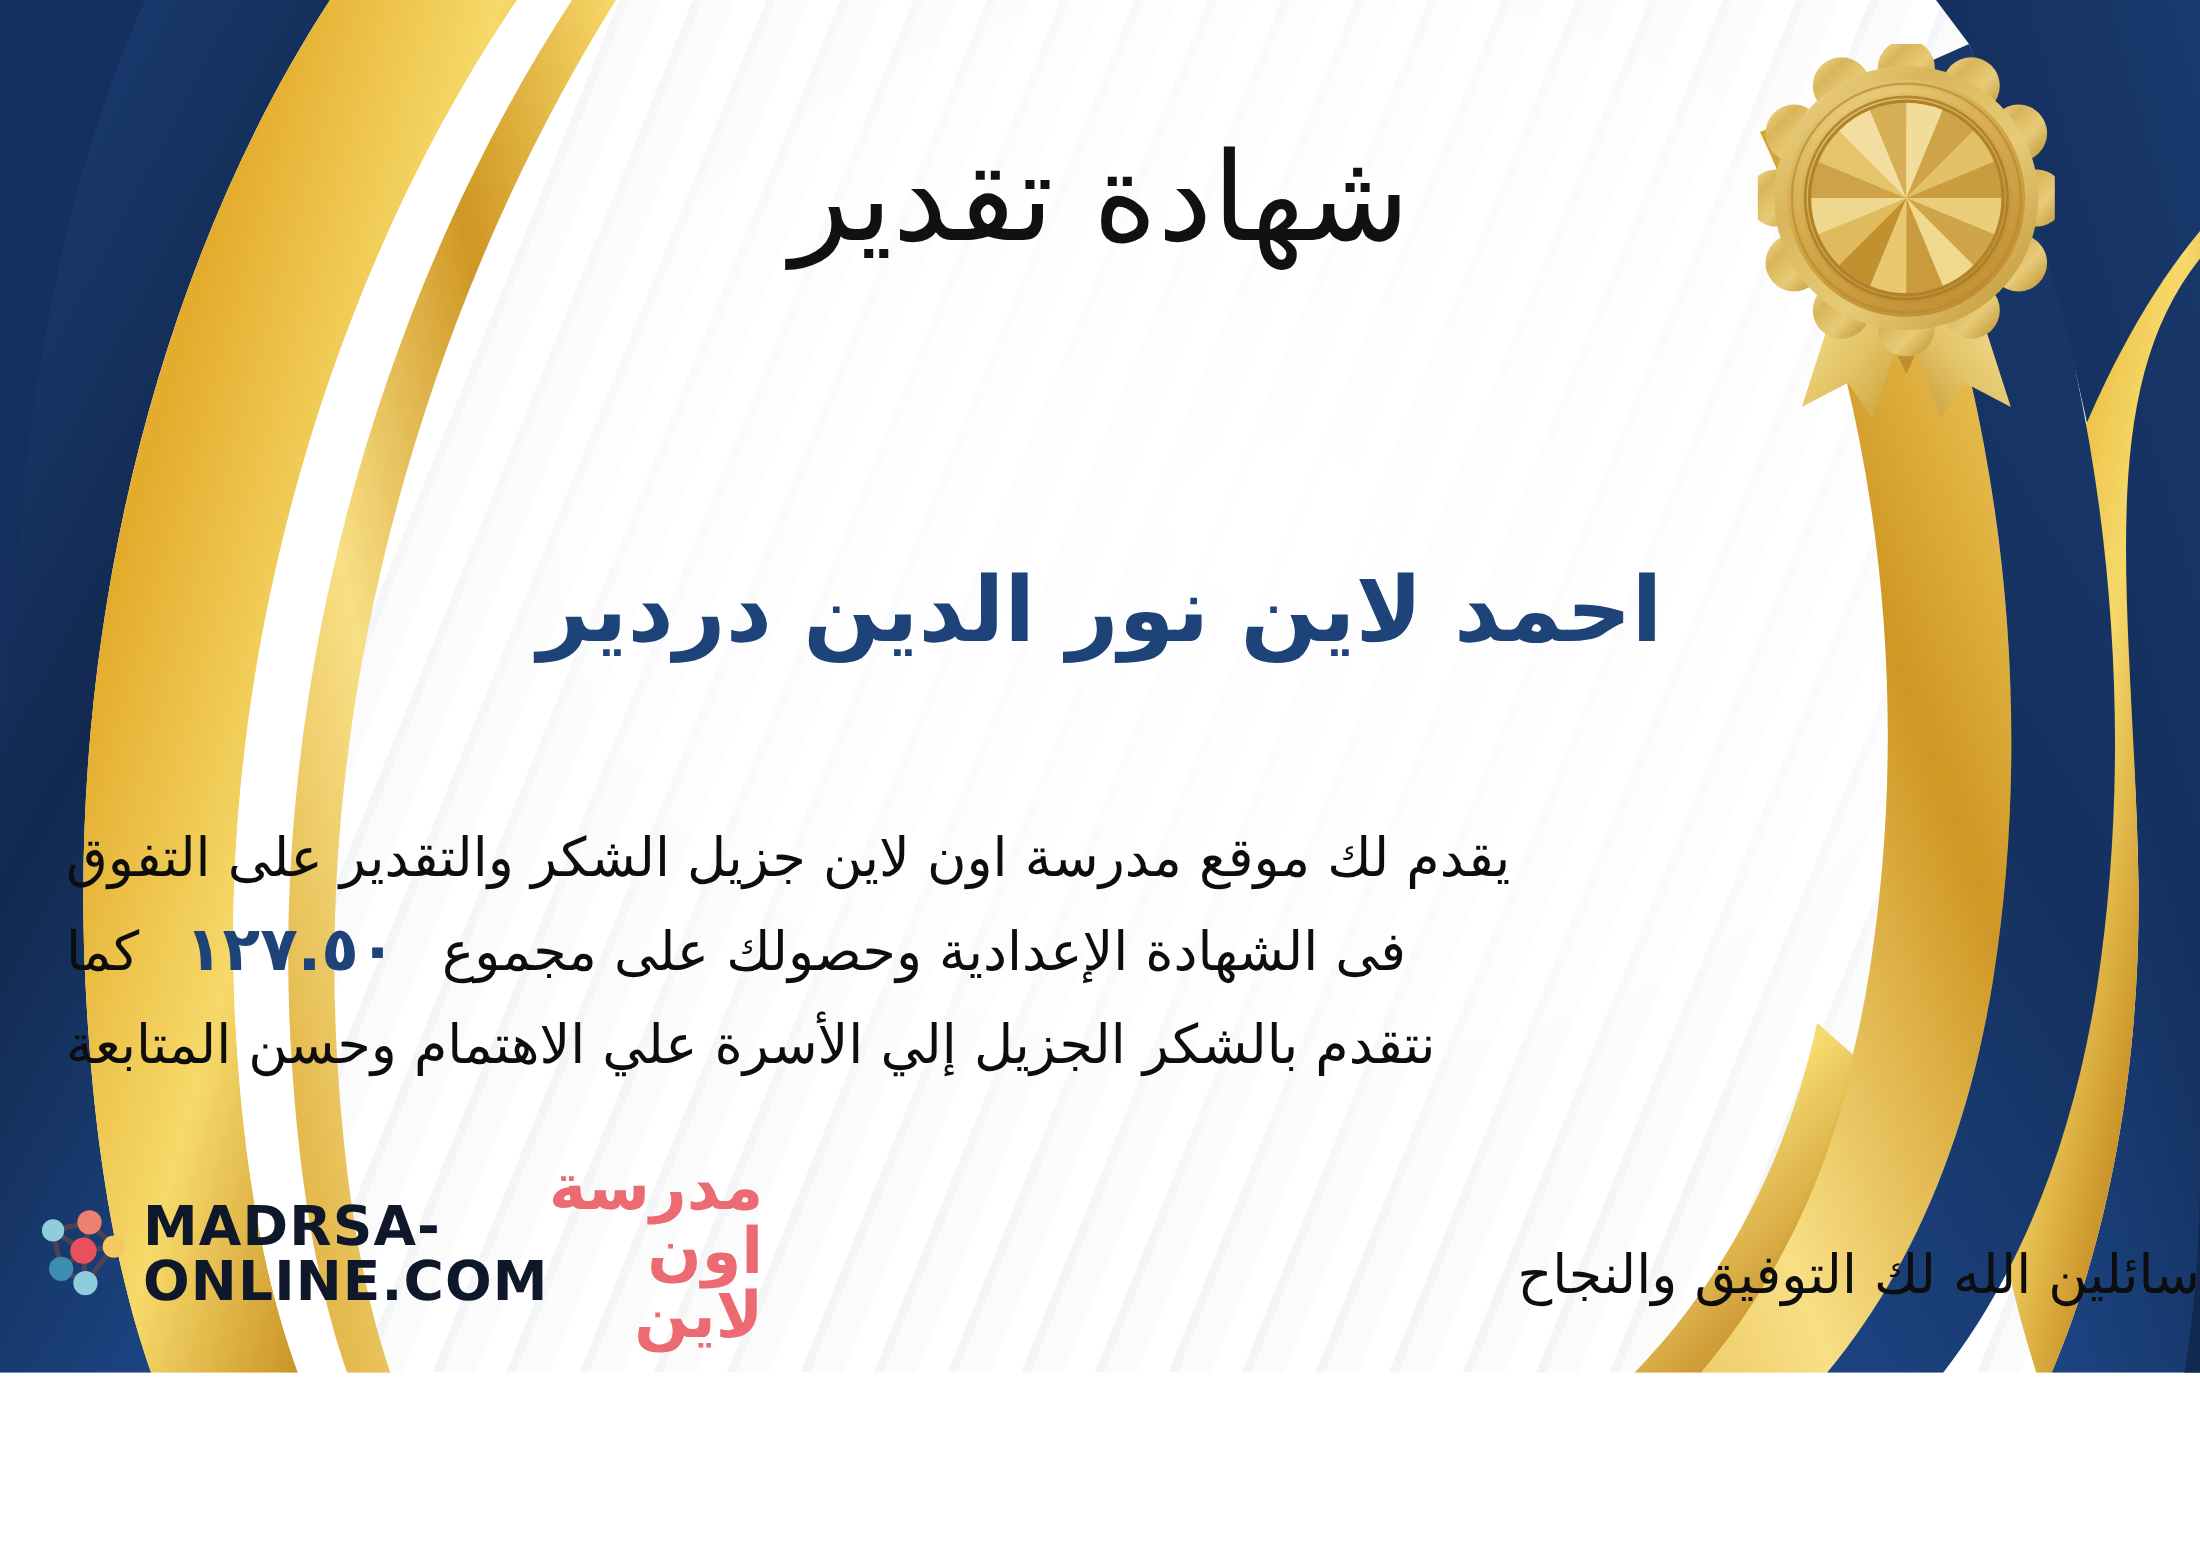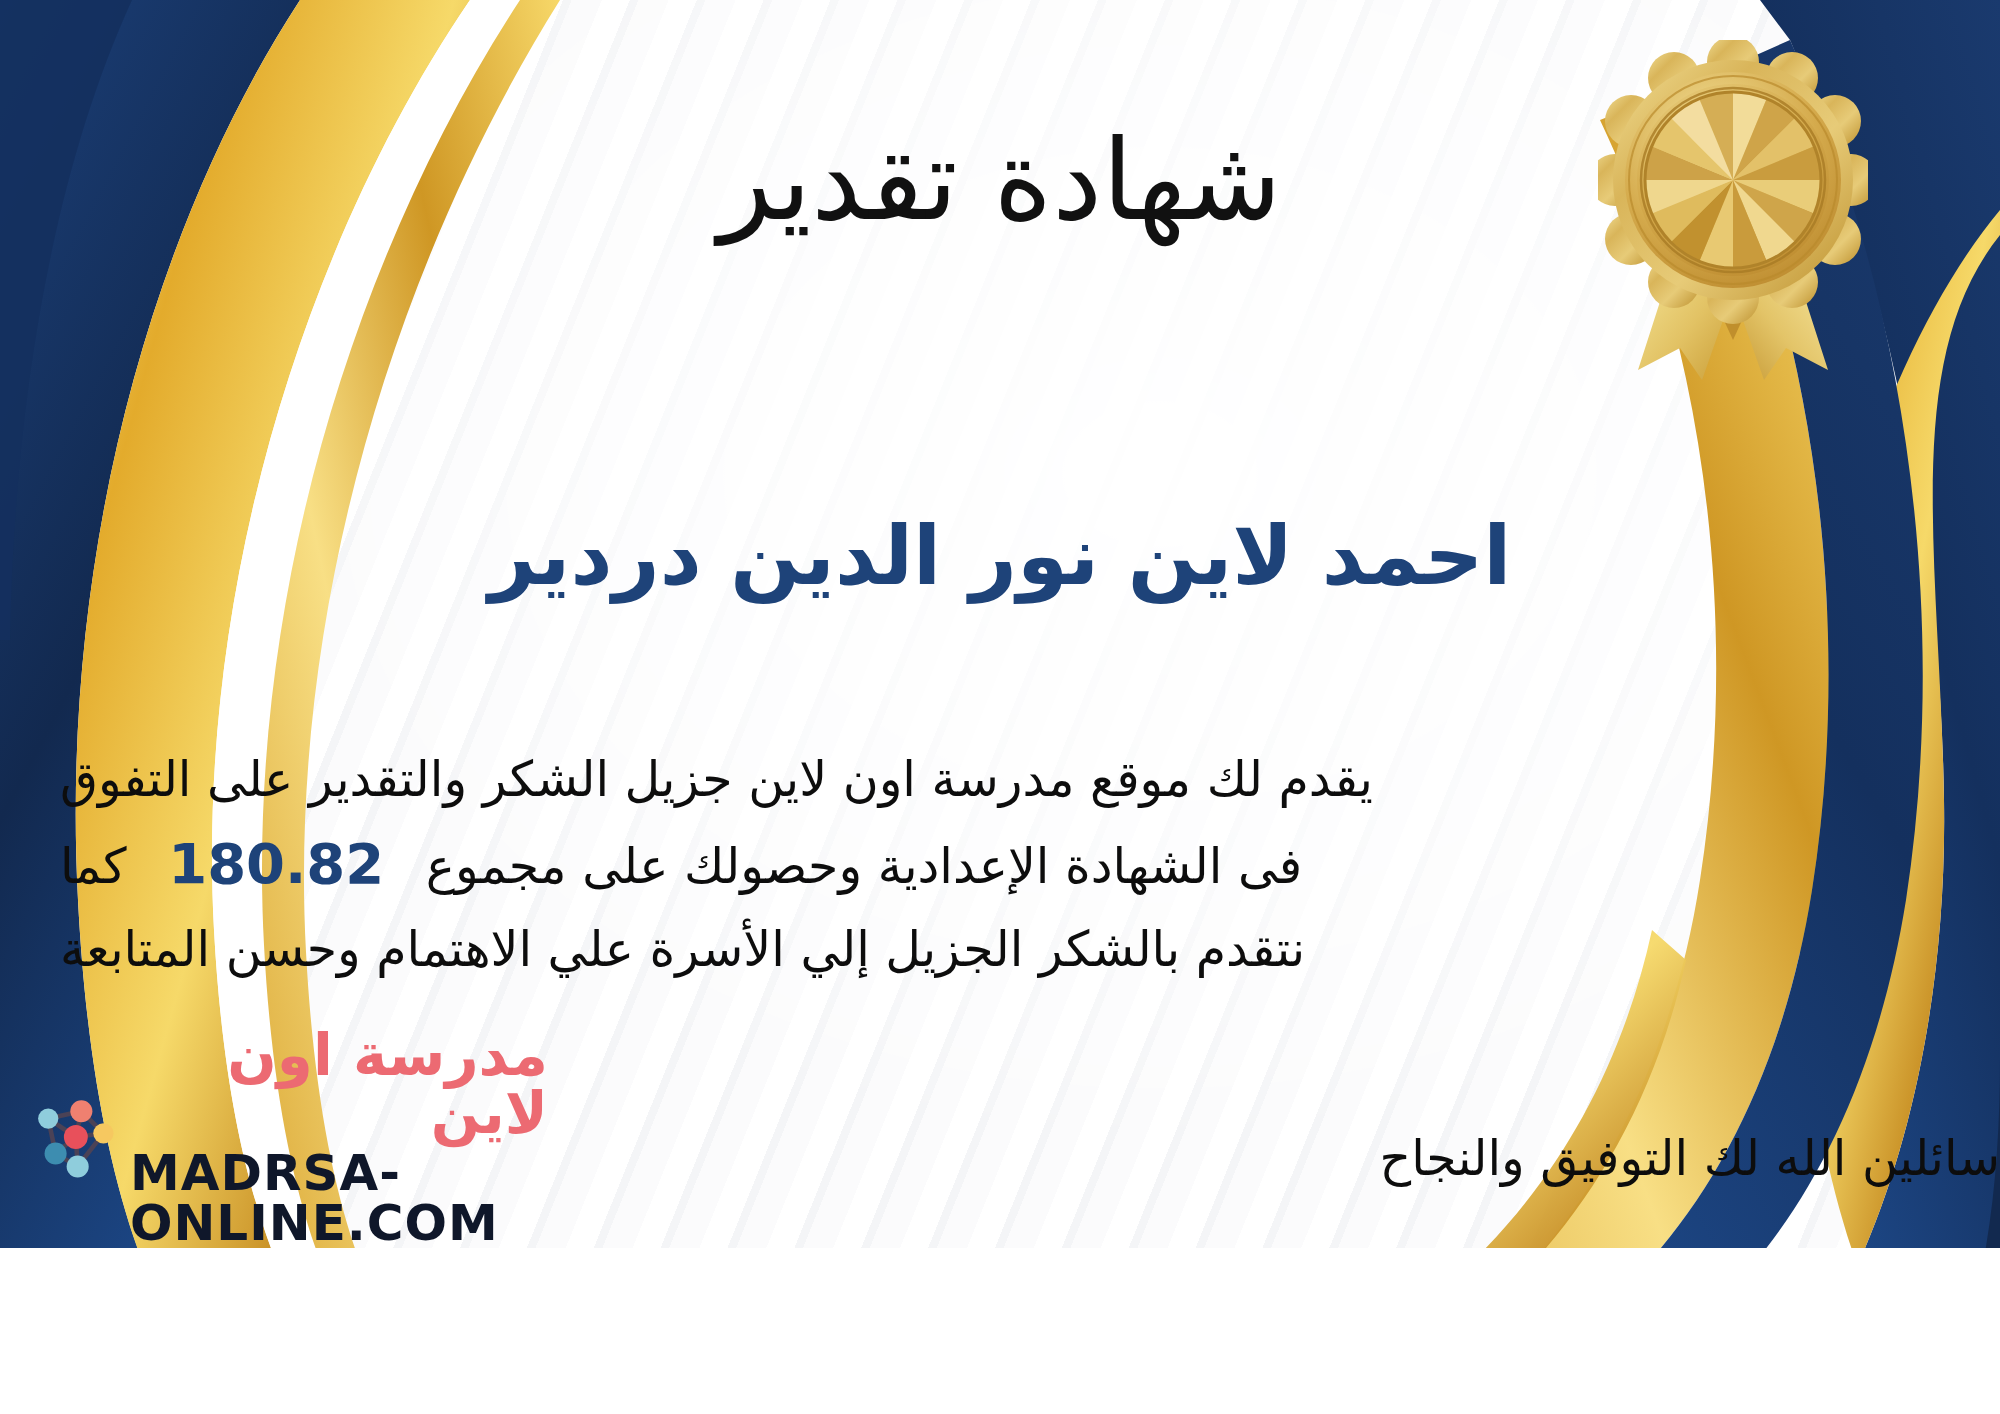--- a/index.html
+++ b/index.html
@@ -120,21 +120,21 @@
     bottom:36px;
     width:520px;
     height:150px;
     display:flex;
     flex-direction:row-reverse;
     align-items:center;
     gap:10px;
     z-index:6;
   }
   .brand-icon{width:92px;height:92px;flex:0 0 auto;}
-  .brand-text{display:flex;flex-direction:column;align-items:flex-end;line-height:1;}
+  .brand-text{display:flex;flex-direction:row;align-items:center;line-height:1;}
   .brand-ar{
     font-size:58px;
     font-weight:700;
     color:#ec6a72;
     direction:rtl;
     letter-spacing:0px;
   }
   .brand-url{
     font-size:50px;
     font-weight:700;
@@ -300,21 +300,21 @@
   <div class="content">
 
     <div class="title">شهادة تقدير</div>
 
     <div class="student-name">احمد لاين نور الدين دردير</div>
 
     <div class="body-block">
       <span class="body-line">يقدم لك موقع مدرسة اون لاين جزيل الشكر  والتقدير على التفوق</span>
       <span class="body-line">
         <span>فى الشهادة الإعدادية وحصولك على مجموع</span>
-        <span class="score">180.82</span>
+        <span class="score">١٢٧.٥٠</span>
         <span>كما</span>
       </span>
       <span class="body-line">نتقدم  بالشكر الجزيل إلي الأسرة علي الاهتمام وحسن المتابعة</span>
     </div>
 
     <div class="closing">سائلين الله لك التوفيق  والنجاح</div>
   </div>
 
   <div class="brand">
     <div class="brand-icon">

